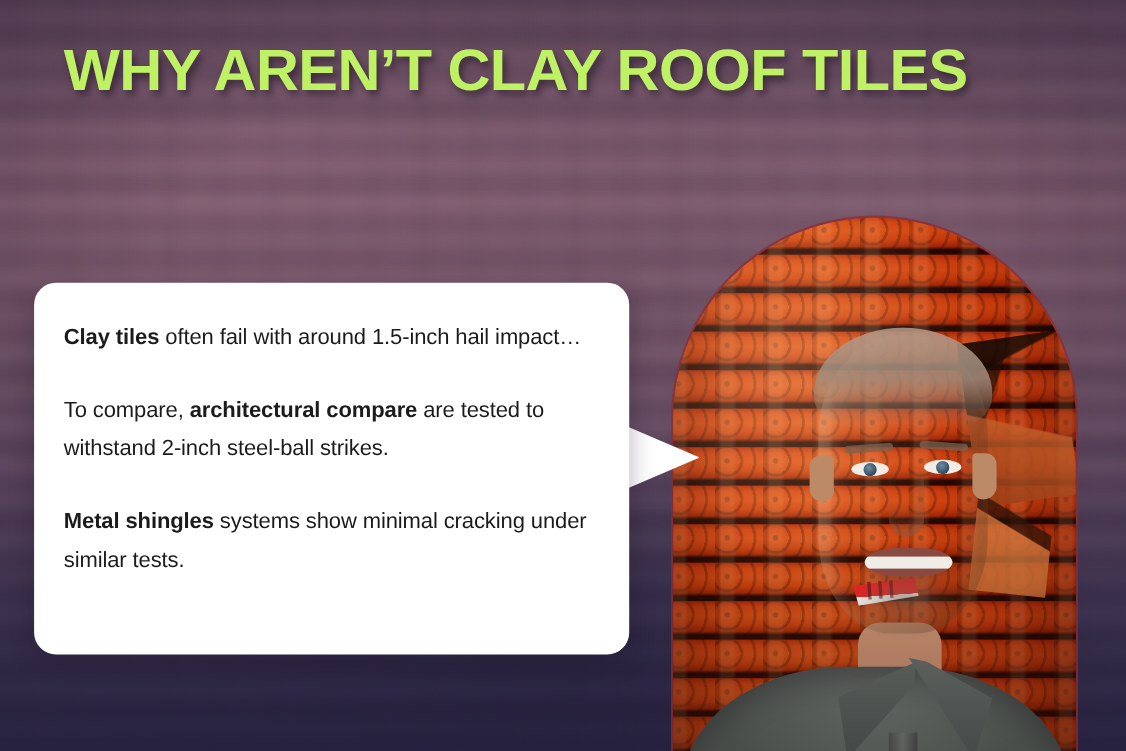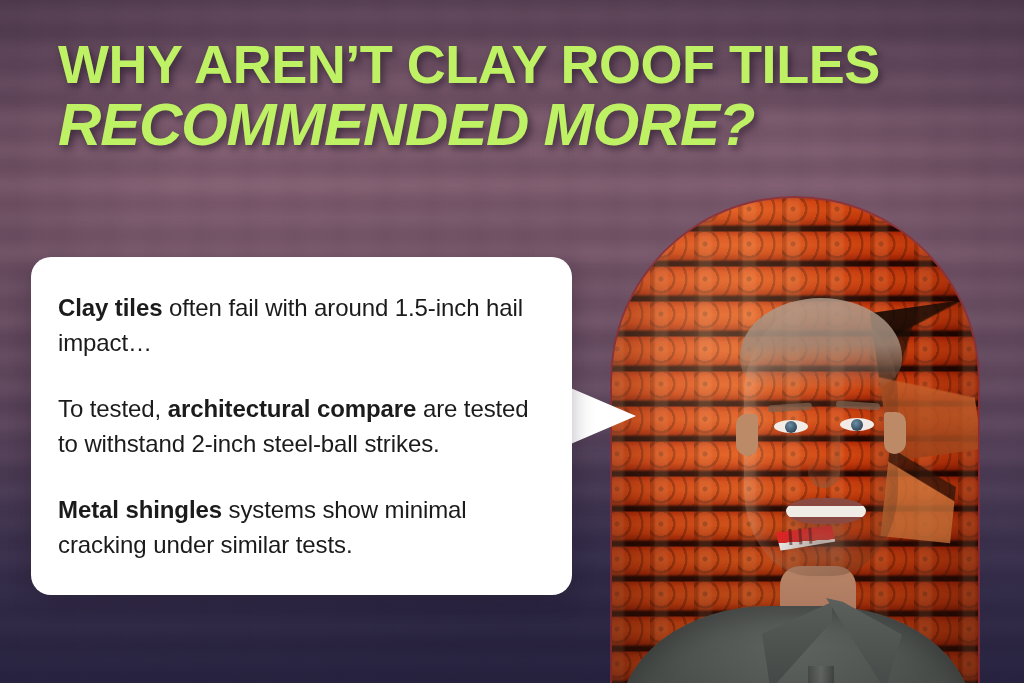--- a/index.html
+++ b/index.html
@@ -271,42 +271,41 @@
     left:566px; top:386px;
     width:70px; height:60px;
     background:#ffffff;
     clip-path:polygon(0 0, 100% 50%, 0 100%);
     filter:drop-shadow(3px 2px 6px rgba(30,16,36,.22));
   }
   .bubble-body {
     position:absolute;
     left:58px; top:290px;
     width:492px;
-    font-size:24px;
+    font-size:20px;
     line-height:35px;
     color:#1b1b1b;
     letter-spacing:-0.1px;
   }
   .bubble-body p { margin:0 0 31px 0; }
   .bubble-body p:last-child { margin-bottom:0; }
   .bubble-body b { font-weight:700; }
 </style>
 </head>
 <body>
 
 <div id="stage">
 
   <div class="bg-base"></div>
   <div class="bg-shingles"></div>
   <div class="bg-shingles2"></div>
   <div class="bg-vignette"></div>
 
   <div class="headline">
     <span class="l1">WHY AREN’T CLAY ROOF TILES</span>
-    <span class="l2">RECOMMENDED MORE?</span>
   </div>
 
   <div class="photo-arch">
     <div class="photo-inner">
       <div class="tiles"></div>
       <div class="tiles-wave"></div>
       <div class="tiles-cols"></div>
       <div class="tile-damage"></div>
       <div class="tile-damage2"></div>
       <div class="tiles-shade"></div>
@@ -345,20 +344,20 @@
     </div>
   </div>
 
   <div class="bubble-tail"></div>
   <div class="bubble"></div>
   <div class="bubble-body">
     <p>
       <b>Clay tiles</b><span> often fail with around 1.5-inch hail impact…</span>
     </p>
     <p>
-      <span>To tested, </span><b>architectural compare</b><span> are tested to withstand 2-inch steel-ball strikes.</span>
+      <span>To compare, </span><b>architectural compare</b><span> are tested to withstand 2-inch steel-ball strikes.</span>
     </p>
     <p>
       <b>Metal shingles</b><span> systems show minimal cracking under similar tests.</span>
     </p>
   </div>
 
 </div>
 
 </body></html>

